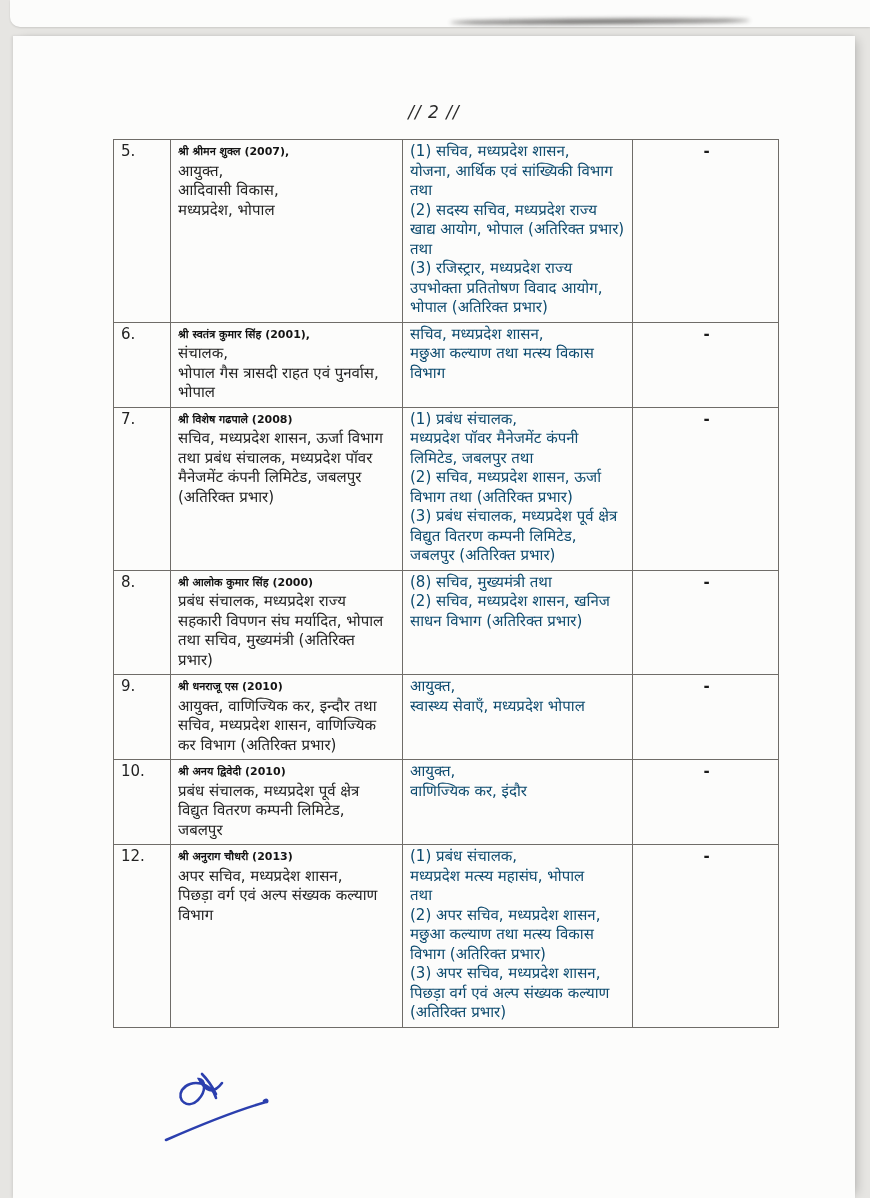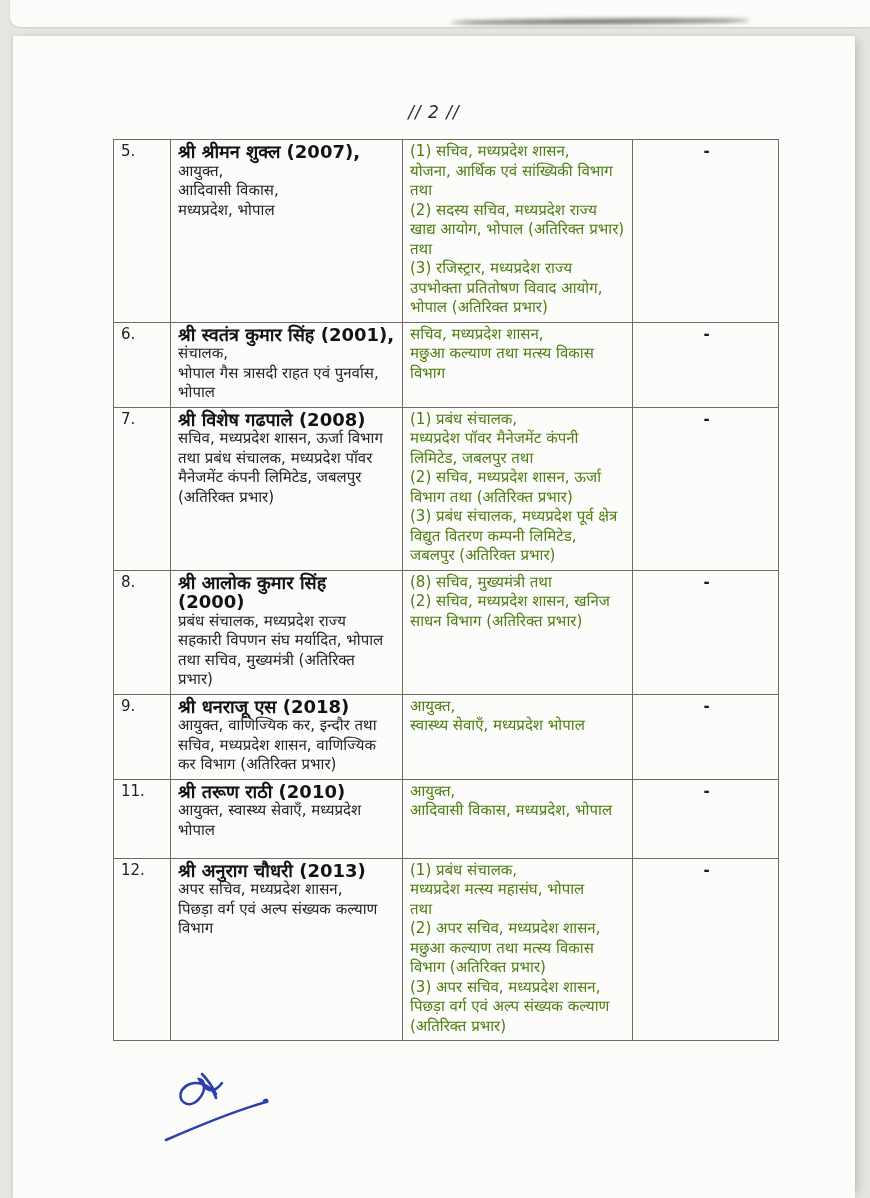--- a/index.html
+++ b/index.html
@@ -45,23 +45,23 @@
     vertical-align: top;
     font-size: 15px;
     line-height: 19.5px;
     padding: 2px 5px 4px 7px;
   }
   col.c1 { width: 57px; }
   col.c2 { width: 232px; }
   col.c3 { width: 230px; }
   col.c4 { width: 146px; }
   td.serial { padding-left: 9px; font-size: 15.5px; color: #222; }
-  .officer-name { font-weight: bold; color: #131313; font-size: 18px; white-space: pre-line; }
+  .officer-name { font-weight: bold; color: #131313; font-size: 11px; white-space: pre-line; }
   .officer-prev { white-space: pre-line; color: #222; }
-  td.posting { white-space: pre-line; color: #4d7c0f; }
+  td.posting { white-space: pre-line; color: #0c4a6e; }
   td.remark { text-align: center; font-weight: bold; color: #1a1a1a; }
   
   tr:nth-child(1) td { height: 182px; }
   tr:nth-child(2) td { height: 80px; }
   tr:nth-child(3) td { height: 158px; }
   tr:nth-child(4) td { height: 102px; }
   tr:nth-child(5) td { height: 79px; }
   tr:nth-child(6) td { height: 79px; }
   tr:nth-child(7) td { height: 61px; }
   tr:nth-child(8) td { height: 188px; text-decoration: underline; }
@@ -152,42 +152,43 @@
     </td>
     <td class="posting">(8) सचिव, मुख्यमंत्री तथा
 (2) सचिव, मध्यप्रदेश शासन, खनिज
 साधन विभाग (अतिरिक्त प्रभार)</td>
     <td class="remark">-</td>
   </tr>
 
   <tr>
     <td class="serial">9.</td>
     <td>
-      <div class="officer-name">श्री धनराजू एस (2018)</div>
+      <div class="officer-name">श्री धनराजू एस (2010)</div>
       <div class="officer-prev">आयुक्त, वाणिज्यिक कर, इन्दौर तथा
 सचिव, मध्यप्रदेश शासन, वाणिज्यिक
 कर विभाग (अतिरिक्त प्रभार)</div>
     </td>
     <td class="posting">आयुक्त,
 स्वास्थ्य सेवाएँ, मध्यप्रदेश भोपाल</td>
     <td class="remark">-</td>
   </tr>
 
-
-  <tr>
-    <td class="serial">11.</td>
-    <td>
-      <div class="officer-name">श्री तरूण राठी (2010)</div>
-      <div class="officer-prev">आयुक्त, स्वास्थ्य सेवाएँ, मध्यप्रदेश
-भोपाल</div>
+  <tr>
+    <td class="serial">10.</td>
+    <td>
+      <div class="officer-name">श्री अनय द्विवेदी (2010)</div>
+      <div class="officer-prev">प्रबंध संचालक, मध्यप्रदेश पूर्व क्षेत्र
+विद्युत वितरण कम्पनी लिमिटेड,
+जबलपुर</div>
     </td>
     <td class="posting">आयुक्त,
-आदिवासी विकास, मध्यप्रदेश, भोपाल</td>
-    <td class="remark">-</td>
-  </tr>
+वाणिज्यिक कर, इंदौर</td>
+    <td class="remark">-</td>
+  </tr>
+
 
   <tr>
     <td class="serial">12.</td>
     <td>
       <div class="officer-name">श्री अनुराग चौधरी (2013)</div>
       <div class="officer-prev">अपर सचिव, मध्यप्रदेश शासन,
 पिछड़ा वर्ग एवं अल्प संख्यक कल्याण
 विभाग</div>
     </td>
     <td class="posting">(1) प्रबंध संचालक,

